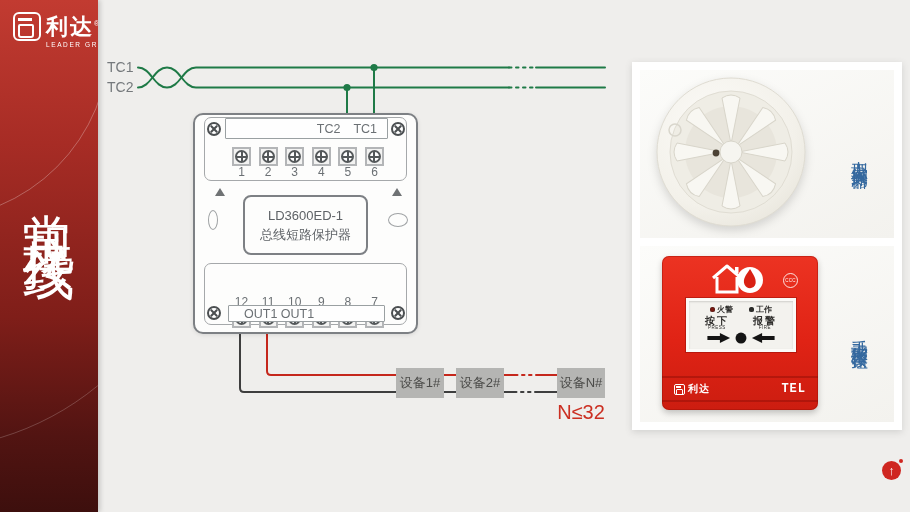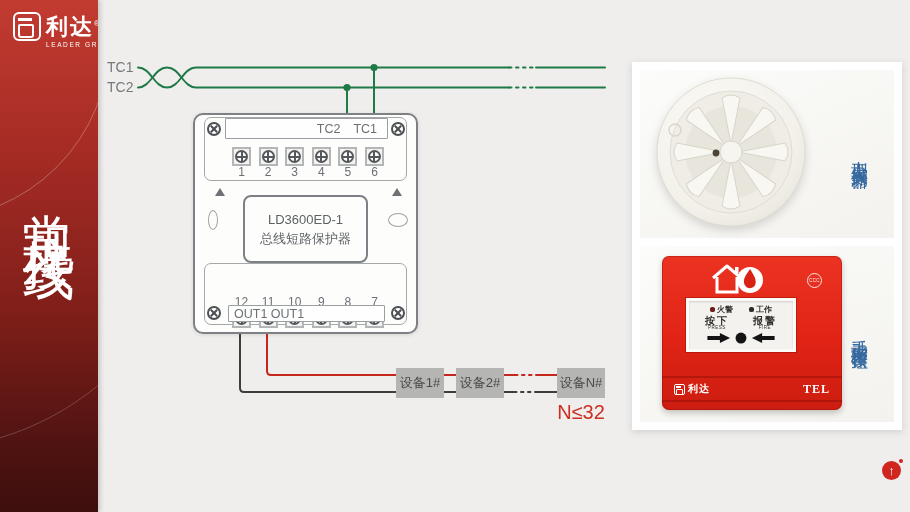--- a/index.html
+++ b/index.html
@@ -39,59 +39,59 @@
 
   
   .device { position:absolute; left:193px; top:113px; width:225px; height:221px; z-index:2;
     background:#fdfdfc; border:2px solid #7d8084; border-radius:10px; box-shadow:0 1px 4px rgba(0,0,0,.10); }
   .inner-rect { position:absolute; left:9px; width:203px; border:1.5px solid #a5a8aa; border-radius:7px; background:#fdfdfc; }
   .inner-top { top:2px; height:64px; }
   .inner-bot { top:148px; height:62px; }
   .strip { position:absolute; border:1px solid #9aa0a2; background:#fefefe; font-size:12.5px; color:#6b7074;
     display:flex; align-items:center; border-radius:1px; }
   .strip-top { left:30px; top:3px; width:163px; height:21px; justify-content:flex-end; padding-right:10px; gap:13px; }
-  .strip-bot { left:33px; top:190px; width:157px; height:17px; padding-left:5px; }
+  .strip-bot { left:33px; top:190px; width:157px; height:17px; padding-left:15px; }
   .cscrew { position:absolute; width:14px; height:14px; border:2px solid #4b4f51; border-radius:50%; background:#fff; }
   .cscrew::before,.cscrew::after { content:""; position:absolute; left:50%; top:50%; width:2px; height:9px; background:#4b4f51; }
   .cscrew::before { transform:translate(-50%,-50%) rotate(45deg); }
   .cscrew::after  { transform:translate(-50%,-50%) rotate(-45deg); }
   .trow { position:absolute; left:37px; display:flex; gap:7.6px; }
   .trow-top { top:32px; }
   .trow-bot { top:145px;margin-top:36px; }
   .term { width:19px; display:flex; flex-direction:column; align-items:center; }
   .term .sq { width:19px; height:19px; background:#f3f3f2; border:2px solid #b3b5b7; display:flex; align-items:center; justify-content:center; }
   .screw { position:relative; width:13px; height:13px; border:2px solid #54585a; border-radius:50%; background:#fff; }
   .screw::before { content:""; position:absolute; left:50%; top:0; bottom:0; width:2px; transform:translateX(-50%); background:#54585a; }
   .screw::after  { content:""; position:absolute; top:50%; left:0; right:0; height:2px; transform:translateY(-50%); background:#54585a; }
   .term .num { font-size:12px; color:#6b7074; line-height:13px; }
   .tri { position:absolute; width:0; height:0; border-left:5px solid transparent; border-right:5px solid transparent; border-bottom:8px solid #6f7274; }
   .oval-v { position:absolute; left:13px; top:95px; width:10px; height:20px; border:1.5px solid #9fa2a4; border-radius:50%; }
   .oval-h { position:absolute; left:193px; top:98px; width:20px; height:14px; border:1.5px solid #9fa2a4; border-radius:50%; }
-  .dev-label { position:absolute; left:48px; top:80px; width:125px; height:68px; border:2px solid #7d8084; border-radius:8px;
+  .dev-label { position:absolute; left:48px; top:80px; width:125px; height:60px; border:2px solid #7d8084; border-radius:8px;
     background:#fdfdfc; display:flex; flex-direction:column; align-items:center; justify-content:center;
     font-size:13px; color:#5e6266; line-height:1.5; }
 
   
   .devbox { position:absolute; top:368px; width:48px; height:30px; background:#b5b5b3; color:#4b4b49;
     font-size:13px; display:flex; align-items:center; justify-content:center; z-index:2; }
   .devbox1 { left:385px;margin-left:11px; } .devbox2 { left:456px; } .devboxN { left:557px; }
   .limit { position:absolute; left:549px; top:401px; width:64px; text-align:center; font-size:20px; color:#cb2f22; z-index:2; }
 
   
   .rpanel { position:absolute; left:632px; top:62px; width:270px; height:368px; background:#fff;
     box-shadow:0 2px 7px rgba(80,80,80,.18); z-index:2; }
   .photo { position:absolute; left:8px; width:254px; background:linear-gradient(155deg,#fcfcfa 0%,#f3f2ee 100%); }
   .photo1 { top:8px; height:168px; }
   .photo2 { top:184px; height:176px; }
   .plabel { position:absolute; right:26px; top:50%; transform:translateY(-50%);
     writing-mode:vertical-rl; text-orientation:upright; font-size:17px; letter-spacing:2px; color:#35699f; line-height:1.05; }
   .detector-svg { position:absolute; left:11px; top:2px; filter:drop-shadow(0 4px 5px rgba(0,0,0,.14)); }
 
   
-  .callpoint { position:absolute; left:22px; top:10px; width:180px; height:154px; border-radius:7px;
+  .callpoint { position:absolute; left:22px; top:10px; width:156px; height:154px; border-radius:7px;
     background:linear-gradient(180deg,#ec3322 0%,#e02315 55%,#cc1d10 100%);
     box-shadow:0 3px 6px rgba(0,0,0,.22), inset 0 0 0 1px rgba(150,15,5,.4); }
   .cp-house { position:absolute; left:44px; top:7px; }
   .ccc { position:absolute; right:20px; top:17px; width:15px; height:15px; border:1.5px solid rgba(255,255,255,.85);
     border-radius:50%; display:flex; align-items:center; justify-content:center;
     font-size:4.5px; color:rgba(255,255,255,.95); letter-spacing:.3px; }
   .cp-panel { position:absolute; left:24px; top:42px; width:110px; height:54px; background:#f3f2ee;
     border:3px solid #fbfaf7; box-shadow:0 0 0 1px rgba(140,10,5,.45), inset 0 1px 2px rgba(0,0,0,.15);
     display:flex; flex-direction:column; justify-content:space-between; padding:3px 0 4px; }
   .cp-leds { display:flex; justify-content:center; gap:16px; }
@@ -104,21 +104,21 @@
   .pcol i { font-style:normal; font-size:4.5px; color:#2e2d2b; letter-spacing:.5px; }
   .cp-arrows { display:block; margin:0 auto; }
   .cp-line { position:absolute; left:0; right:0; height:2px; background:rgba(120,8,4,.35); }
   .cp-line1 { top:120px; } .cp-line2 { top:144px; }
   .cp-brandrow { position:absolute; left:12px; right:12px; top:123px; height:20px; display:flex; align-items:center; justify-content:space-between; }
   .cp-brand { display:flex; align-items:center; gap:3px; color:#fff; }
   .cp-mark { width:11px; height:11px; border:1.5px solid #fff; border-radius:2px; position:relative; }
   .cp-mark::before { content:""; position:absolute; left:1px; top:1.5px; width:5px; height:1.5px; background:#fff; }
   .cp-mark::after { content:""; position:absolute; left:1px; top:4px; width:4.5px; height:4px; border:1.5px solid #fff; border-radius:1px; }
   .cp-brand b { font-size:10px; letter-spacing:1px; }
-  .cp-tel { font-family:Liberation Serif, serif; font-weight:bold; font-size:12px; color:#fff; letter-spacing:1px; }
+  .cp-tel { font-family:Liberation Mono, monospace; font-weight:bold; font-size:12px; color:#fff; letter-spacing:1px; }
 
   
   .credits { position:absolute; left:106px; top:459px; font-size:19.5px; color:#8d8579; letter-spacing:1px; z-index:2; }
   .publisher { position:absolute; right:9px; top:461px; display:flex; align-items:center; gap:5px; z-index:2; }
   .pub-icon { position:relative; width:19px; height:19px; border-radius:50%; background:#cf2620; color:#fff;
     font-weight:bold; font-size:13px; line-height:19px; text-align:center; }
   .pub-icon::after { content:""; position:absolute; right:-2px; top:-2px; width:4px; height:4px; border-radius:50%; background:#cf2620; }
   .pub-text { font-size:19px; font-weight:700; color:#45433e; letter-spacing:.5px; }
 </style>
 </head>

